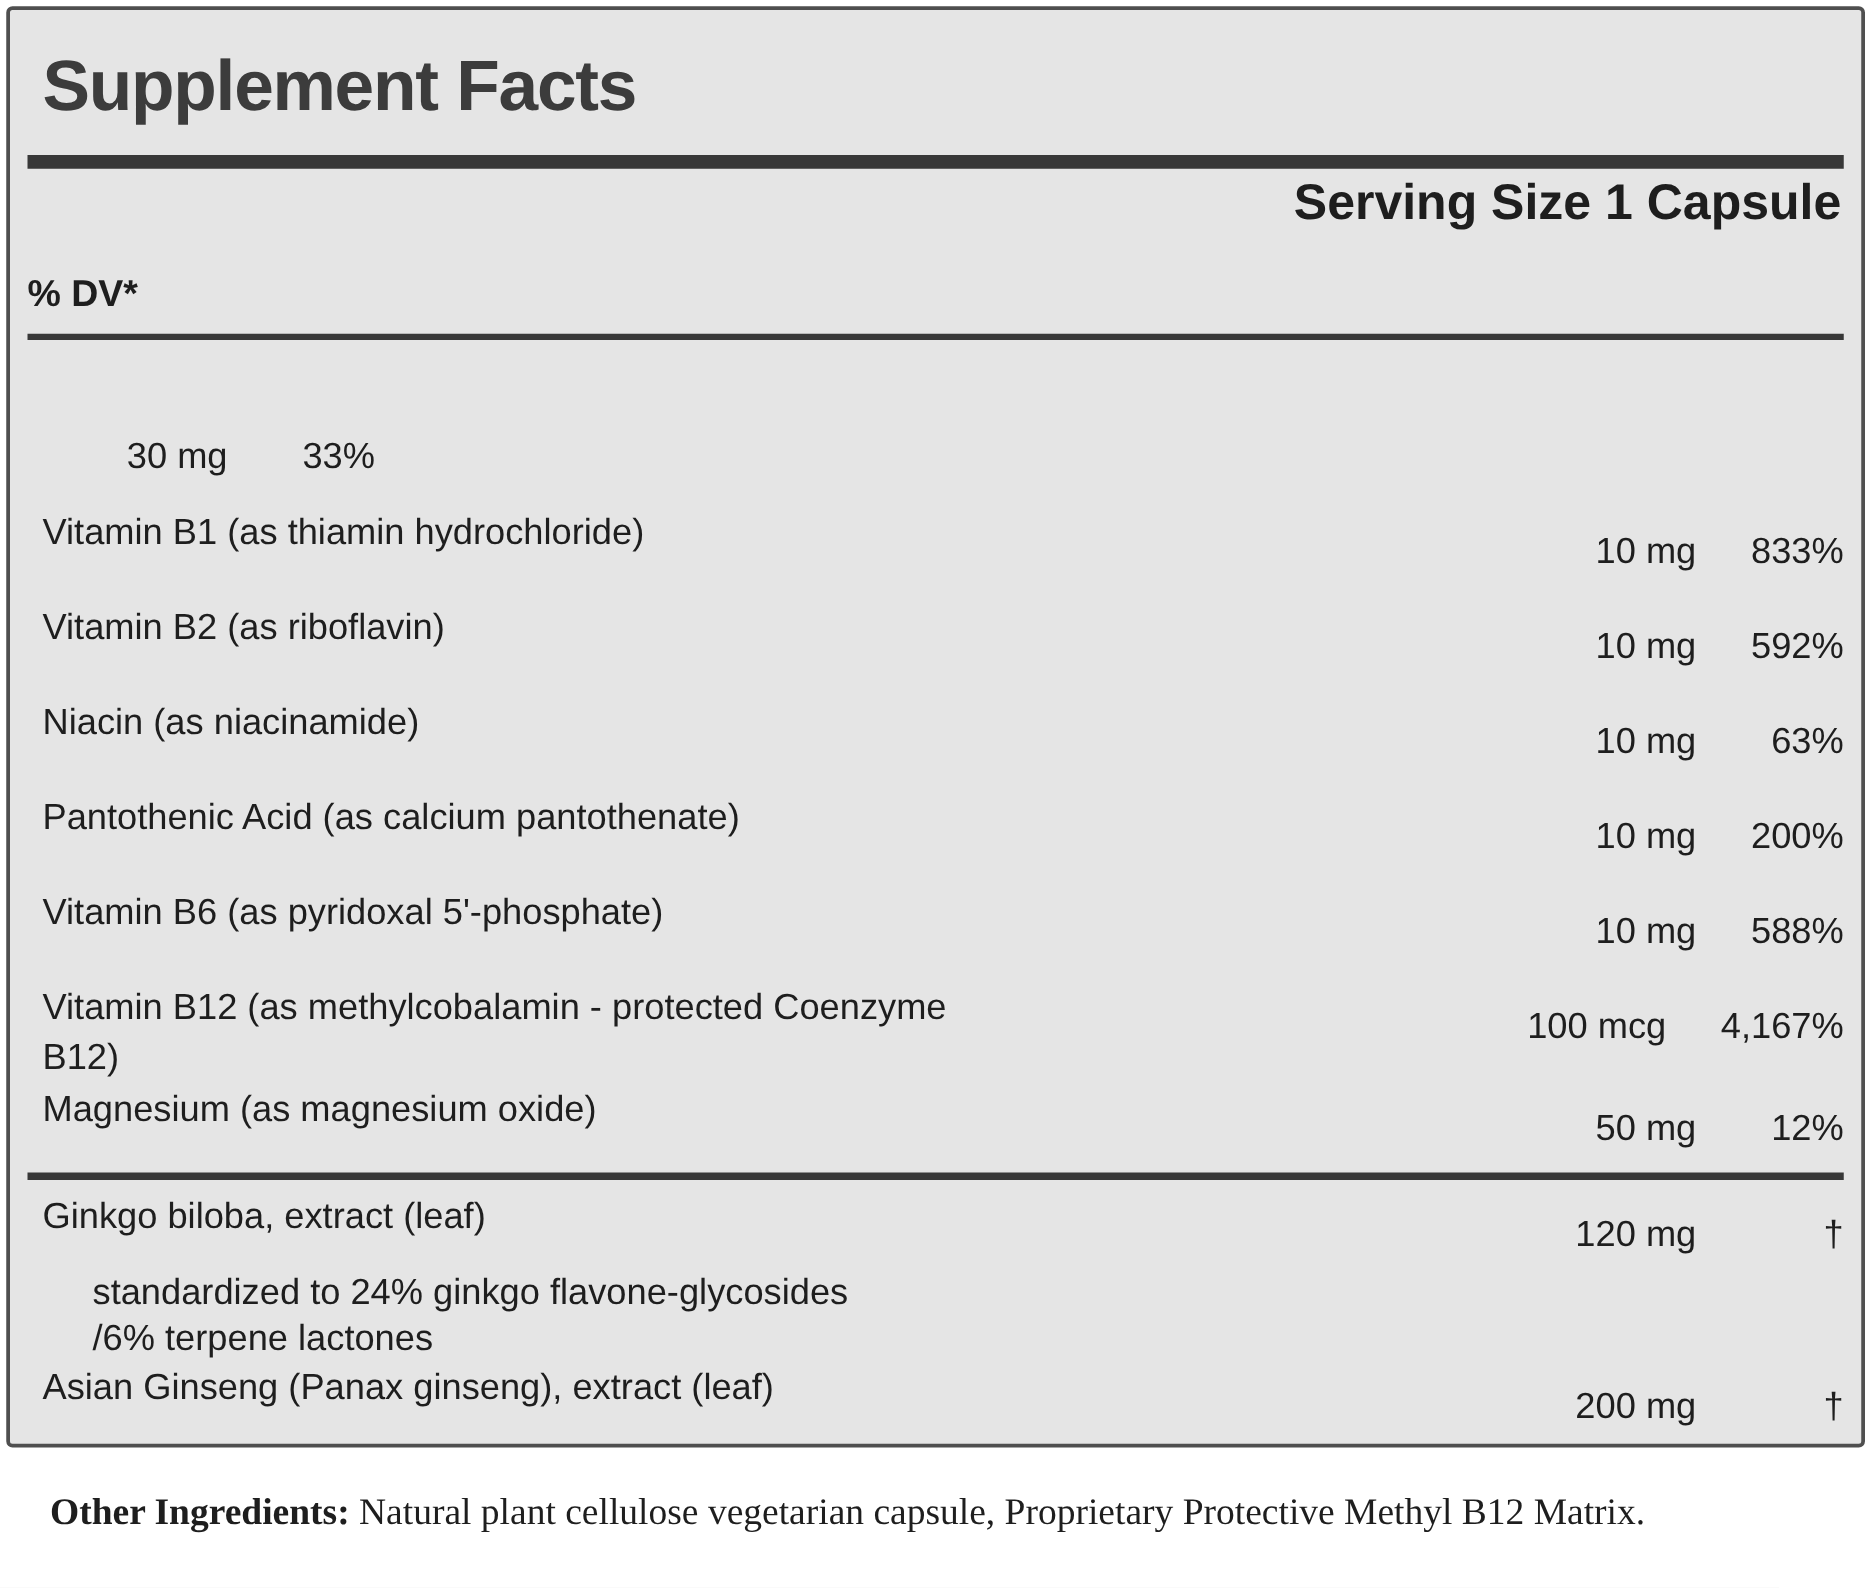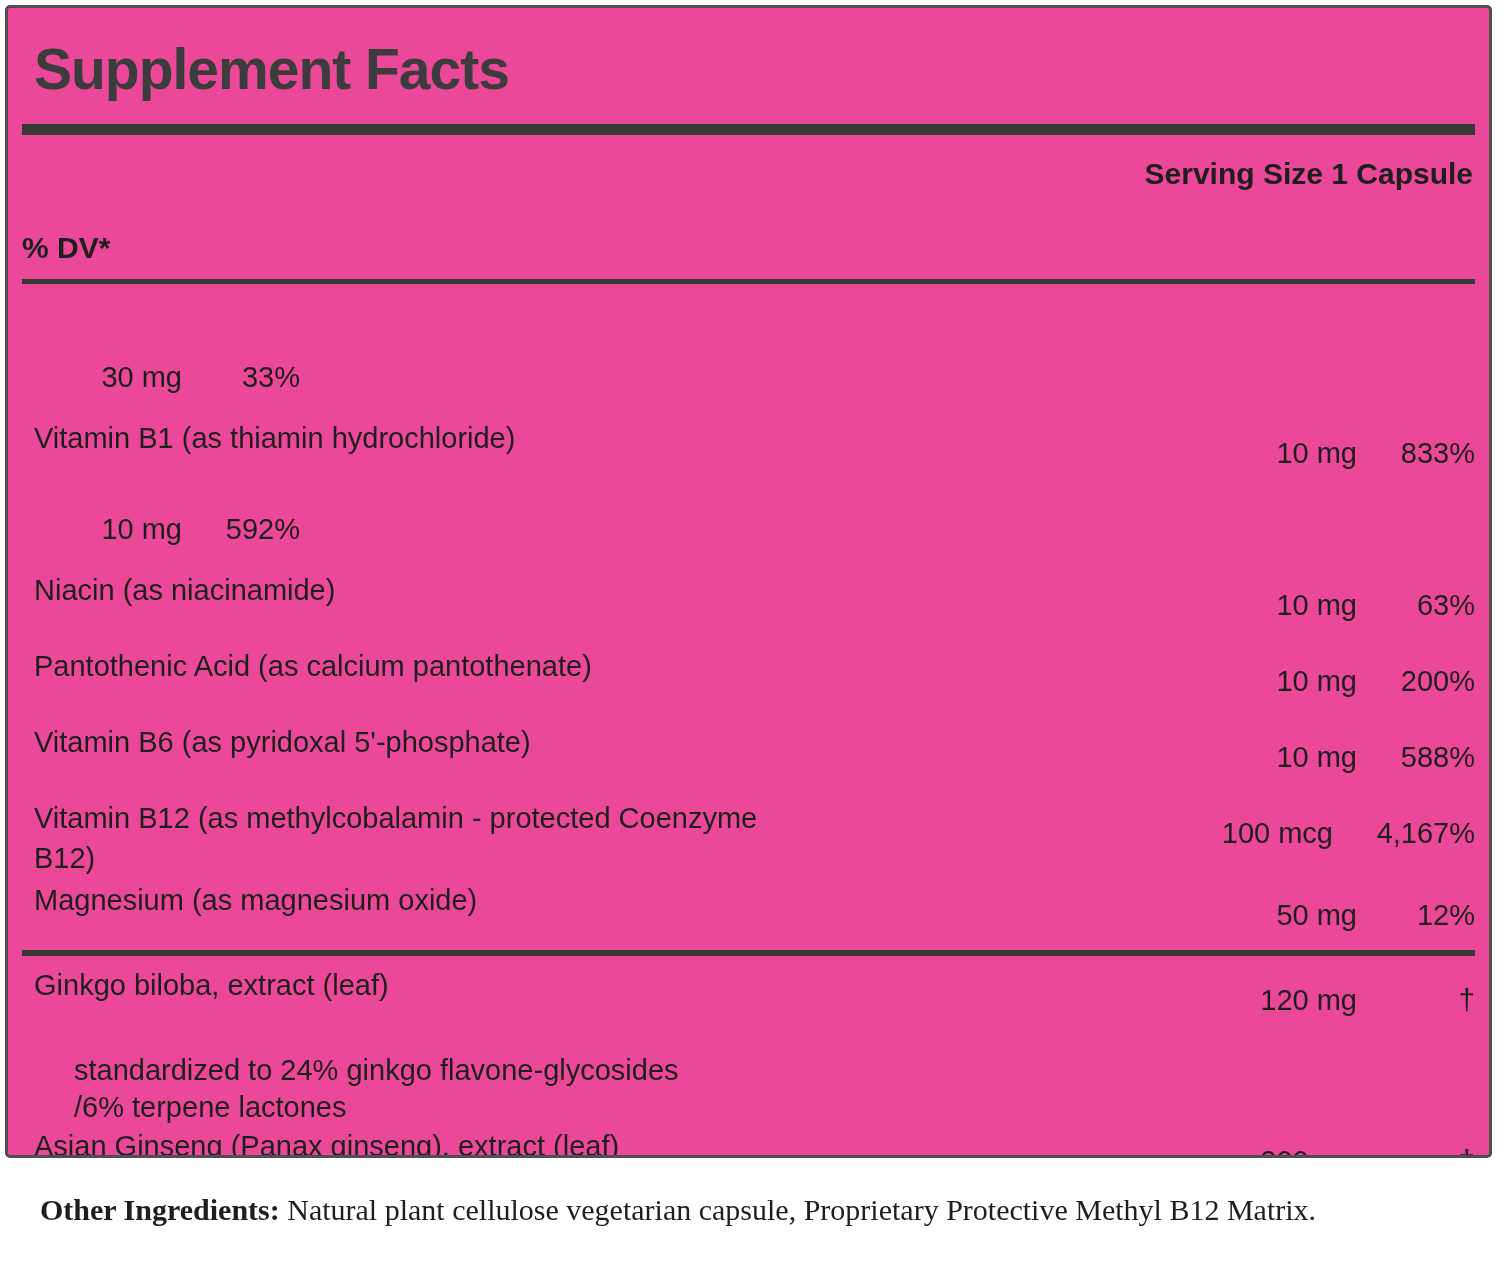--- a/index.html
+++ b/index.html
@@ -21,42 +21,42 @@
     overflow: hidden;
   }
   .panel {
     position: absolute;
     left: 5px;
     top: 5px;
     width: 1487px;
     height: 1153px;
     border: 3px solid #4f4f4f;
     border-radius: 5px;
-    background: #ec4899;
+    background: #e5e5e5;
     padding: 0 14px;
     overflow: hidden;
   }
   .title {
     margin: 28px 0 0 12px;
     font-size: 57px;
     line-height: 66px;
     font-weight: bold;
     letter-spacing: -1px;
     color: #3c3c3c;
   }
   .bar {
     background: #383838;
     width: 100%;
   }
   .bar-thick  { height: 11px; margin-top: 22px; }
   .bar-mid    { height: 5px;  margin-top: 12px; }
   .bar-div    { height: 6px;  margin-top: 15px; }
   .serving {
-    margin-top: 20px;
-    font-size: 30px;
+    margin-top: 8px;
+    font-size: 40px;
     line-height: 38px;
     font-weight: bold;
     text-align: right;
     padding-right: 2px;
   }
   .colhead {
     display: flex;
     justify-content: space-between;
     margin-top: 36px;
     font-size: 30px;
@@ -88,21 +88,21 @@
     margin-top: 15px;
   }
   .row .dv {
     width: 118px;
     text-align: right;
     white-space: nowrap;
     margin-top: 15px;
   }
   .herb-row-1 { margin-top: 9px; margin-bottom: 0; }
   .herb-row-2 { margin-top: 0;  margin-bottom: 0; }
-  .subs { margin-top: 32px; }
+  .subs { margin-top: 8px; }
   .sub {
     margin-left: 52px;
     font-size: 29px;
     line-height: 37px;
   }
   .other {
     position: absolute;
     left: 40px;
     top: 1185px;
     width: 1432px;
@@ -136,20 +136,21 @@
       <div class="row">
         <span class="amt">30 mg</span>
         <span class="dv">33%</span>
       </div>
       <div class="row">
         <span class="name">Vitamin B1 (as thiamin hydrochloride)</span>
         <span class="amt">10 mg</span>
         <span class="dv">833%</span>
       </div>
       <div class="row">
+        <span class="name">Vitamin B2 (as riboflavin)</span>
         <span class="amt">10 mg</span>
         <span class="dv">592%</span>
       </div>
       <div class="row">
         <span class="name">Niacin (as niacinamide)</span>
         <span class="amt">10 mg</span>
         <span class="dv">63%</span>
       </div>
       <div class="row">
         <span class="name">Pantothenic Acid (as calcium pantothenate)</span>

